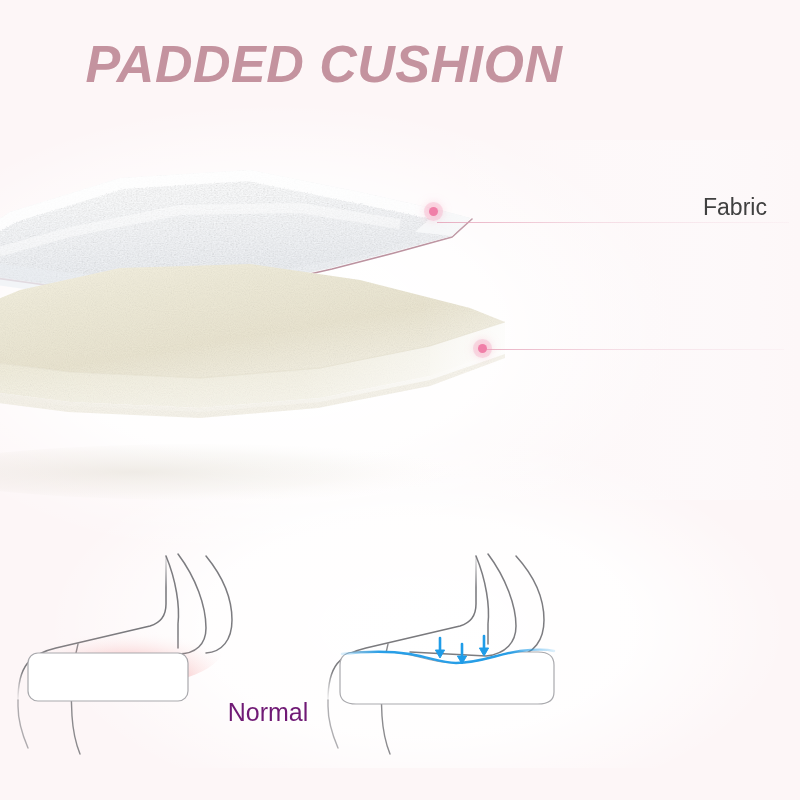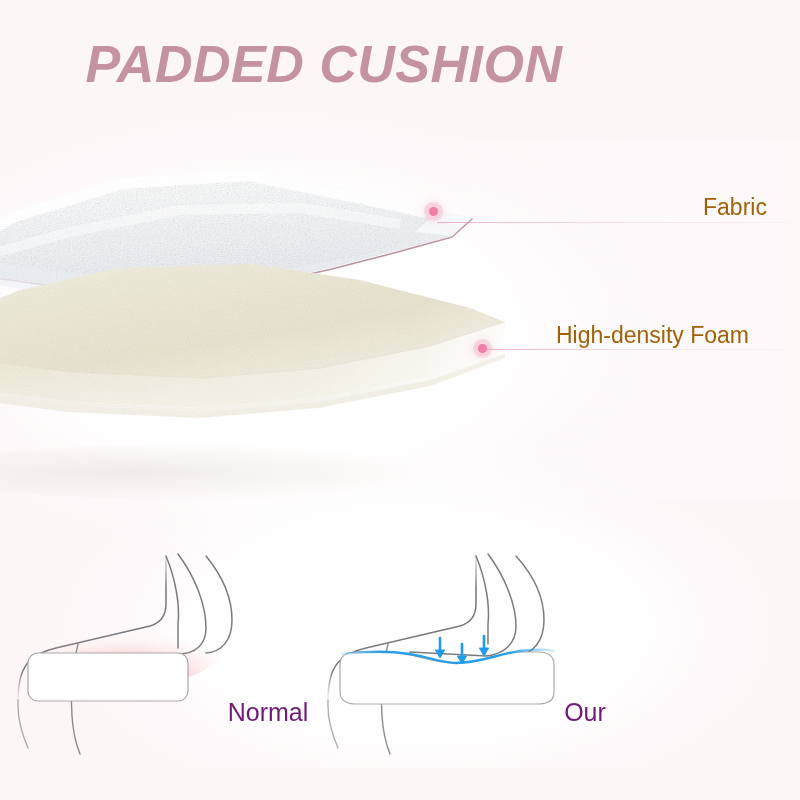--- a/index.html
+++ b/index.html
@@ -59,21 +59,21 @@
     height: 360px;
   }
   #product svg { display: block; }
 
   
   .callout {
     position: absolute;
     font-family: "Liberation Sans", sans-serif;
     font-size: 23px;
     line-height: 26px;
-    color: #a16207;
+    color: #404040;
     white-space: nowrap;
   }
   #callout-fabric { left: 703px; top: 194px; }
   #callout-foam   { left: 556px; top: 322px; }
 
   .callout-line {
     position: absolute;
     height: 1px;
     background: linear-gradient(to right, rgba(226,150,175,0.75) 0%, rgba(232,180,198,0.40) 45%, rgba(240,210,222,0.16) 100%);
   }
@@ -243,21 +243,20 @@
       <rect x="420" y="0" width="380" height="360" fill="url(#rightFade)"></rect>
     </svg>
   </div>
 
   <div class="callout-line" id="line-fabric"></div>
   <div class="callout-dot" id="dot-fabric"></div>
   <div class="callout" id="callout-fabric">Fabric</div>
 
   <div class="callout-line" id="line-foam"></div>
   <div class="callout-dot" id="dot-foam"></div>
-  <div class="callout" id="callout-foam">High-density Foam</div>
 
   <div id="comparison">
     <svg width="800" height="280" viewBox="0 0 800 280" xmlns="http://www.w3.org/2000/svg">
       <defs>
         <radialGradient id="pressureGlow" cx="0.5" cy="0.92" r="0.62">
           <stop offset="0%" stop-color="#e02020" stop-opacity="0.75"></stop>
           <stop offset="28%" stop-color="#e83a3a" stop-opacity="0.42"></stop>
           <stop offset="58%" stop-color="#f06a6a" stop-opacity="0.16"></stop>
           <stop offset="100%" stop-color="#ffffff" stop-opacity="0"></stop>
         </radialGradient>
@@ -339,15 +338,14 @@
             <line x1="0" y1="0" x2="0" y2="16" stroke-width="2.6" stroke-linecap="round"></line>
             <path d="M -4.6 12 L 0 20 L 4.6 12 Z"></path>
           </g>
         </g>
       </g>
     </svg>
   </div>
 
   <div class="compare-caption" id="caption-normal">Normal</div>
 
-  <div class="compare-caption" id="caption-our">Our</div>
 
 </div>
 
 </body></html>

